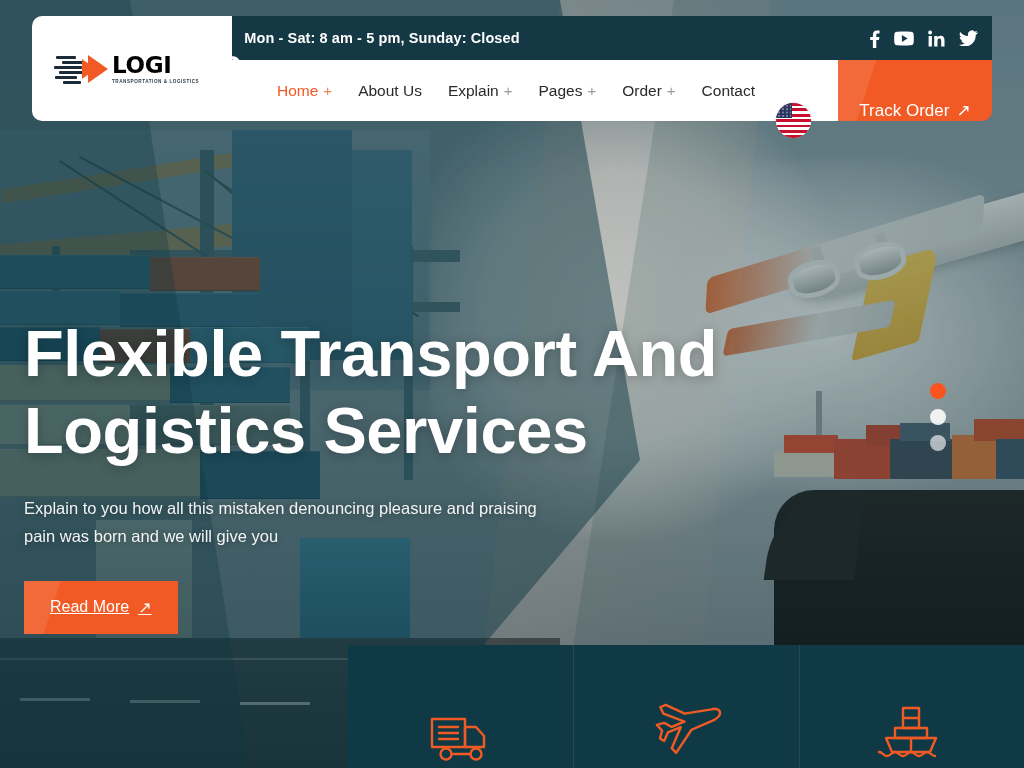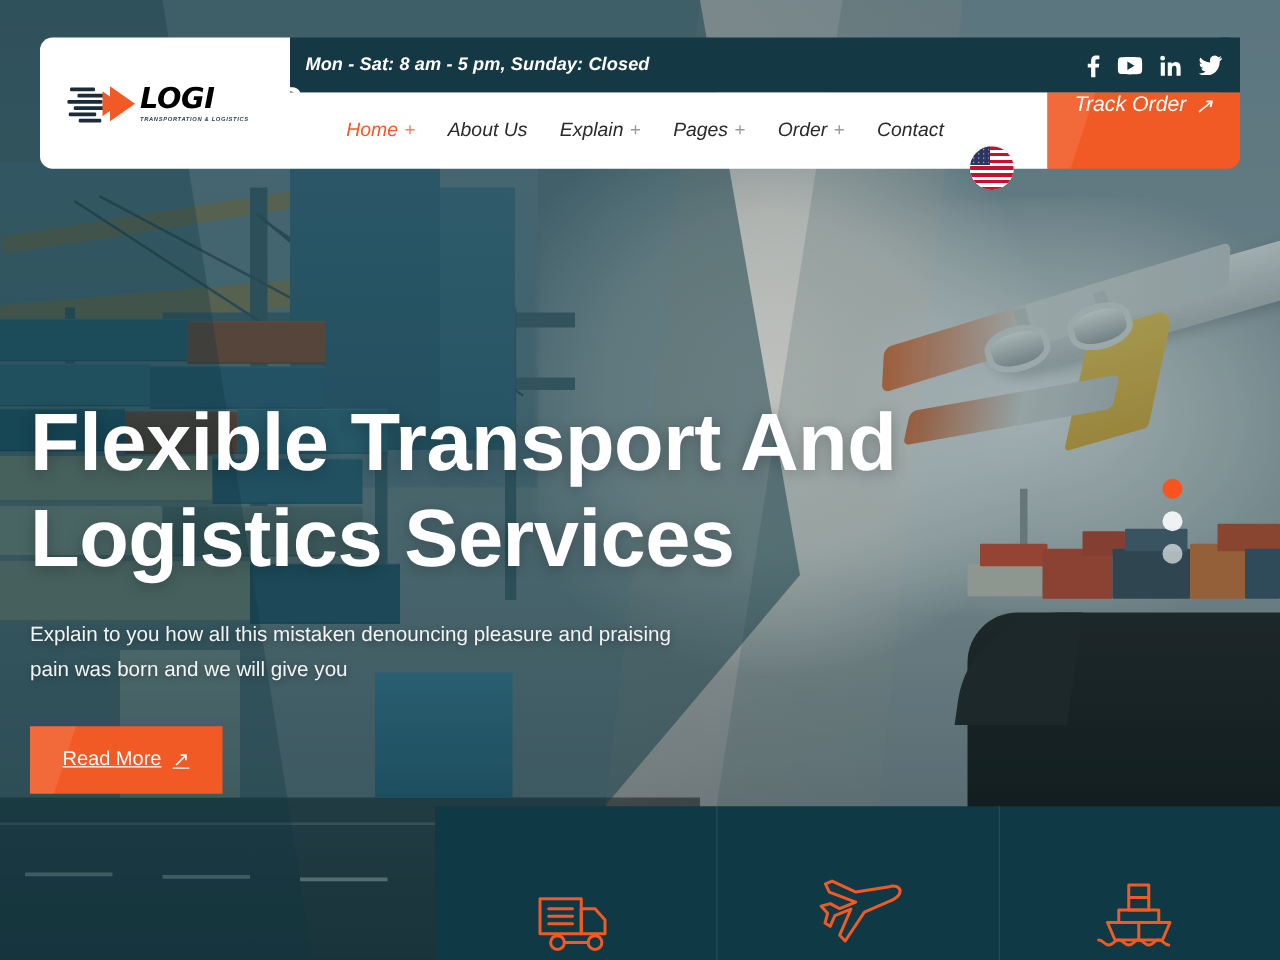--- a/index.html
+++ b/index.html
@@ -89,21 +89,21 @@
     clip-path:polygon(0 0, 130px 0, 250px 768px, 0 768px);}
   .ov-right{position:absolute;right:0;top:0;width:470px;height:768px;
     background:rgba(22,70,80,.18);
     clip-path:polygon(120px 0, 470px 0, 470px 768px, 0 768px);}
   .ov-warm{position:absolute;left:470px;top:0;width:300px;height:768px;
     background:linear-gradient(110deg, rgba(233,196,150,.20), rgba(233,180,120,.06) 60%, rgba(0,0,0,0));
     clip-path:polygon(90px 0, 300px 0, 220px 768px, 0 768px);}
   .ov-global{position:absolute;inset:0;background:rgba(10,45,55,.16);}
 
   
-  #header{position:absolute;left:32px;top:30px;width:960px;height:105px;z-index:40;font-style:italic;}
+  #header{position:absolute;left:32px;top:16px;width:960px;height:105px;z-index:40;}
   .hdr-logo-card{position:absolute;left:0;top:0;width:200px;height:105px;
     background:#fff;border-radius:10px 0 0 10px;}
   .hdr-white{position:absolute;left:200px;top:44px;width:606px;height:61px;background:#fff;}
   .hdr-topbar{position:absolute;left:200px;top:0;width:760px;height:44px;background:#153944;}
   .hdr-track{position:absolute;left:806px;top:44px;width:154px;height:61px;
     background:#f15a24;border-radius:0 0 10px 0;overflow:hidden;}
   .hdr-track:before{content:"";position:absolute;left:-16px;top:-10px;width:44px;height:84px;
     background:rgba(255,255,255,.10);transform:skewX(-18deg);}
   .hdr-round-tr{position:absolute;left:944px;top:0;width:16px;height:44px;background:#153944;border-radius:0 10px 0 0;}
 
@@ -135,21 +135,21 @@
 
   .flag{position:absolute;left:744px;top:87px;width:35px;height:35px;border-radius:50%;
     overflow:hidden;background:#fff;box-shadow:0 0 0 1px rgba(0,0,0,.06);}
   .flag .stripes{position:absolute;inset:0;
     background:repeating-linear-gradient(180deg,#c8102e 0 2.7px,#ffffff 2.7px 5.4px);}
   .flag .canton{position:absolute;left:0;top:0;width:16px;height:15px;background:#2a3560;}
   .flag .canton:after{content:"";position:absolute;inset:1px;
     background:radial-gradient(circle, rgba(255,255,255,.85) 0.6px, transparent .7px) 0 0/4px 3.4px;}
 
   .track-label{position:absolute;left:0;top:0;width:154px;height:61px;
-    display:flex;align-items:flex-start;justify-content:center;gap:7px;
+    display:flex;align-items:flex-end;justify-content:center;gap:7px;
     color:#fff;font-size:17px;font-weight:500;}
   .track-label .arr{font-size:17px;}
 
   
   #hero-content{position:absolute;left:24px;top:316px;width:820px;z-index:30;}
   .h-title{color:#fff;font-size:65px;line-height:1.18;font-weight:700;letter-spacing:-.4px;
     font-family:"Liberation Sans", sans-serif;text-shadow:0 2px 12px rgba(0,0,0,.25);max-width:800px;}
   .h-sub{color:#f2f4f4;font-size:16.5px;line-height:1.68;margin-top:26px;max-width:530px;
     text-shadow:0 1px 6px rgba(0,0,0,.35);}
   .readmore{display:inline-flex;align-items:center;gap:9px;margin-top:30px;

